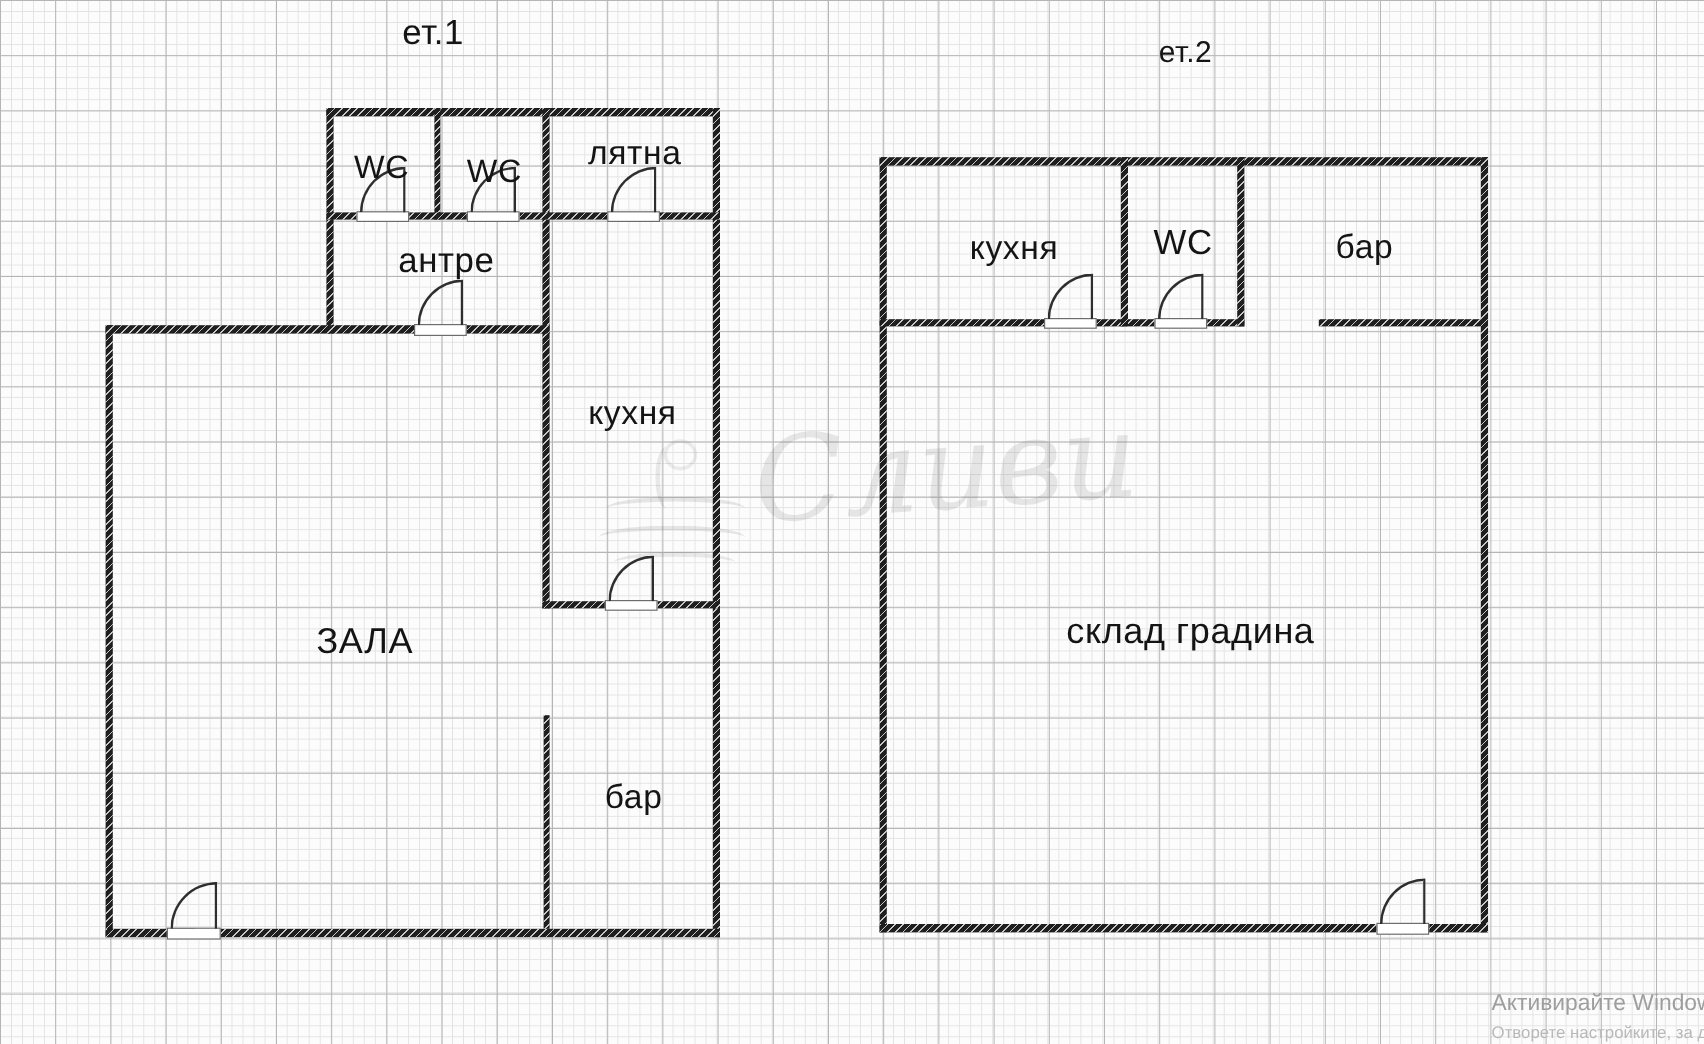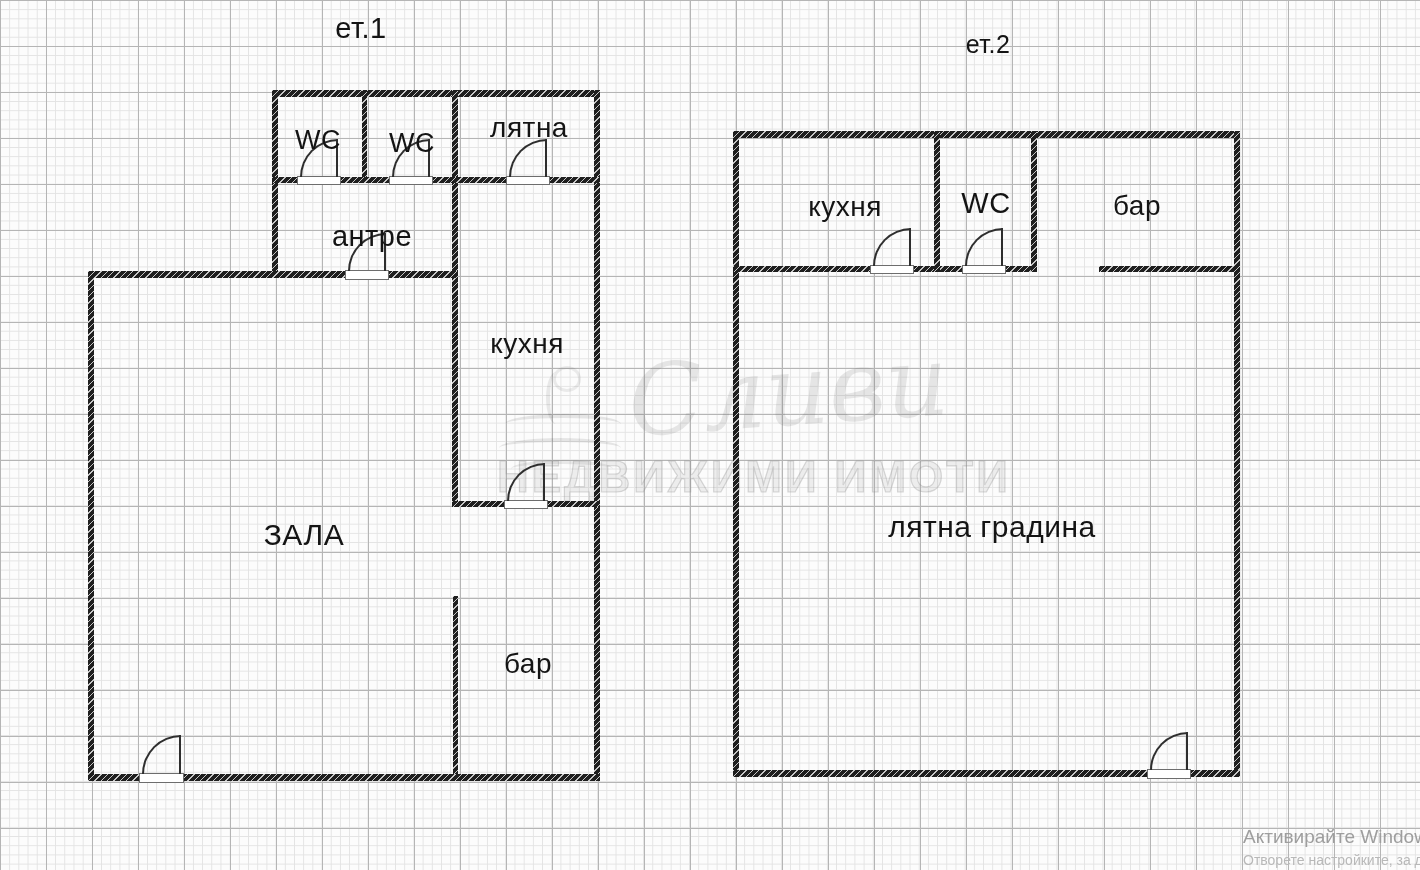--- a/index.html
+++ b/index.html
@@ -71,21 +71,20 @@
 
 <div id="plan">
 
   <div id="watermark">
     <div class="wm-stroke wm-c1"></div>
     <div class="wm-stroke wm-v1"></div>
     <div class="wm-stroke wm-s1"></div>
     <div class="wm-stroke wm-s2"></div>
     <div class="wm-stroke wm-s3"></div>
     <div class="wm-script">Сливи</div>
-    <div class="wm-caps">НЕДВИЖИМИ ИМОТИ</div>
   </div>
 
   <div id="drawing">
       <div class="wall" style="left: 272px; top: 90px; width: 328px; height: 7px;"></div>
       <div class="wall" style="left: 272px; top: 90px; width: 6px; height: 188px;"></div>
       <div class="wall" style="left: 362px; top: 90px; width: 5px; height: 93px;"></div>
       <div class="wall" style="left: 452px; top: 90px; width: 6px; height: 417px;"></div>
       <div class="wall" style="left: 594px; top: 90px; width: 6px; height: 691px;"></div>
       <div class="wall" style="left: 272px; top: 177px; width: 28px; height: 6px;"></div>
       <div class="wall" style="left: 338px; top: 177px; width: 54px; height: 6px;"></div>
@@ -126,28 +125,28 @@
       <div class="door" style="left: 873px; top: 228px; width: 38px; height: 38px;"></div>
       <div class="sill" style="left: 962px; top: 265px; width: 44px; height: 9px;"></div>
       <div class="door" style="left: 965px; top: 228px; width: 38px; height: 38px;"></div>
       <div class="sill" style="left: 1147px; top: 769px; width: 44px; height: 10px;"></div>
       <div class="door" style="left: 1150px; top: 732px; width: 38px; height: 38px;"></div>
       <div class="label" style="left: 361px; top: 28px; font-size: 29px;">ет.1</div>
       <div class="label" style="left: 988px; top: 44px; font-size: 25px;">ет.2</div>
       <div class="label" style="left: 318px; top: 140px; font-size: 27px;">WC</div>
       <div class="label" style="left: 412px; top: 143px; font-size: 27px;">WC</div>
       <div class="label" style="left: 529px; top: 128px; font-size: 28px;">лятна</div>
-      <div class="label" style="left: 372px; top: 236px; font-size: 29px; text-align: right;">антре</div>
+      <div class="label" style="left: 372px; top: 218px; font-size: 29px; text-align: right;">антре</div>
       <div class="label" style="left: 527px; top: 344px; font-size: 28px;">кухня</div>
       <div class="label" style="left: 304px; top: 535px; font-size: 30px;">ЗАЛА</div>
       <div class="label" style="left: 528px; top: 664px; font-size: 28px;">бар</div>
       <div class="label" style="left: 845px; top: 207px; font-size: 28px;">кухня</div>
       <div class="label" style="left: 986px; top: 203px; font-size: 29px;">WC</div>
       <div class="label" style="left: 1137px; top: 206px; font-size: 28px;">бар</div>
-      <div class="label" style="left: 992px; top: 527px; font-size: 30px;">лятна градина</div>
+      <div class="label" style="left: 992px; top: 527px; font-size: 30px;">склад градина</div>
     </div>
 
   <div id="activation">
     <div class="l1">Активирайте Windows</div>
     <div class="l2">Отворете настройките, за да активирате Windows</div>
   </div>
 
 </div>
 
 </body></html>

